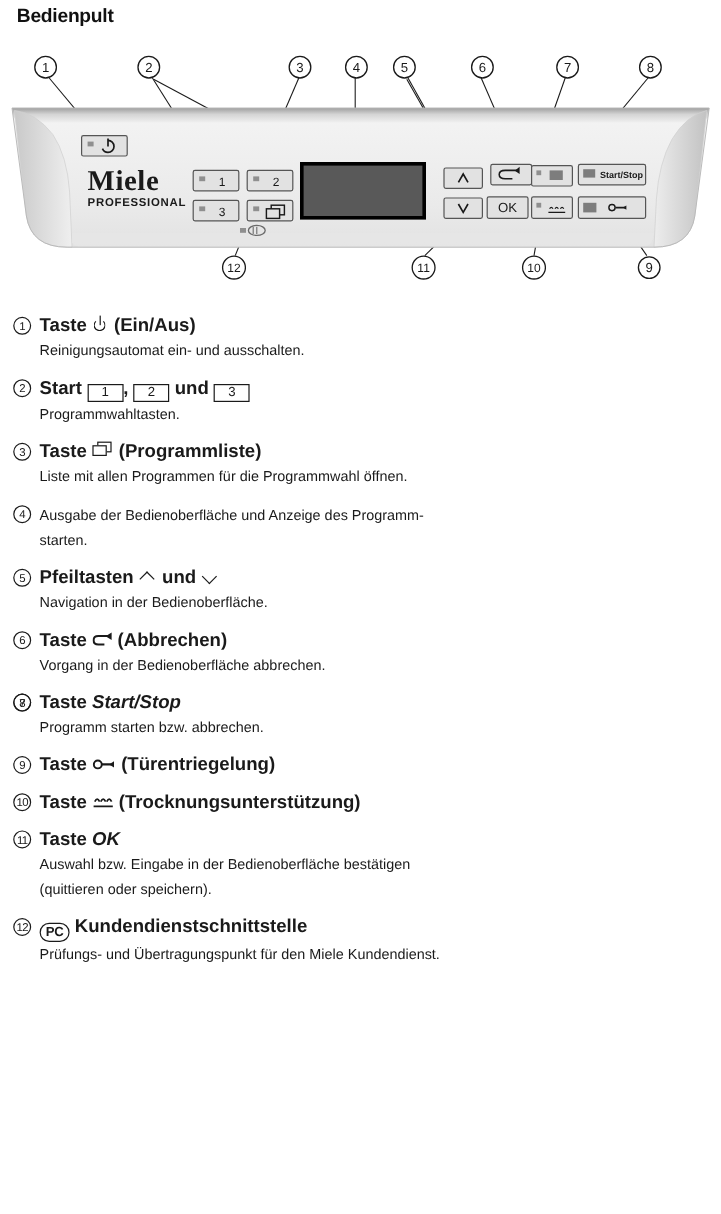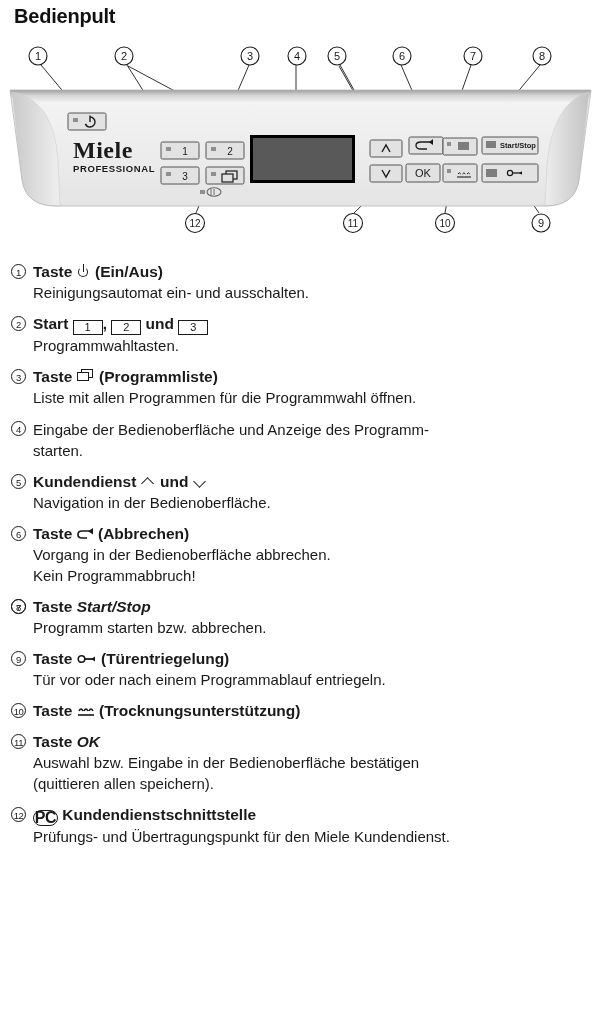--- a/index.html
+++ b/index.html
@@ -14,21 +14,21 @@
     font-family: "Liberation Sans", sans-serif;
     color: #1a1a1a;
     overflow: hidden;
   }
 
   
   .page-title {
     position: absolute;
     left: 14px;
     top: 5px;
-    font-size: 20px;
+    font-size: 16px;
     font-weight: bold;
     letter-spacing: -0.2px;
     color: #111;
   }
 
   
   .diagram {
     position: absolute;
     left: 0;
     top: 34px;
@@ -65,21 +65,21 @@
     letter-spacing: -0.5px;
   }
   .item-head {
     font-size: 15.5px;
     font-weight: bold;
     line-height: 20px;
     white-space: nowrap;
   }
   .item-head .ital { font-style: italic; font-weight: bold; }
   .item-body {
-    font-size: 15px;
+    font-size: 12px;
     line-height: 21px;
     font-weight: normal;
     max-width: 560px;
   }
 
   
   .g {
     display: inline-block;
     vertical-align: -2px;
     position: relative;
@@ -157,21 +157,21 @@
   
   .g-dry { width: 18px; height: 15px; }
   
   .g-lock { width: 20px; height: 14px; }
   
   .g-pc {
     width: 25px; height: 16px;
     border: 1.3px solid #1a1a1a;
     border-radius: 9px;
     box-sizing: border-box;
-    font-size: 16px;
+    font-size: 11px;
     font-weight: bold;
     line-height: 14px;
     text-align: center;
     letter-spacing: -0.3px;
     vertical-align: -3px;
   }
   .g svg { position: absolute; left: 0; top: 0; display: block; }
 </style>
 </head>
 <body>
@@ -392,45 +392,44 @@
   <div class="item">
     <span class="item-num">3</span>
     <div class="item-head"><span>Taste</span>
       <span class="g g-list"></span>
       <span>(Programmliste)</span></div>
     <div class="item-body">Liste mit allen Programmen für die Programmwahl öffnen.</div>
   </div>
 
   <div class="item">
     <span class="item-num">4</span>
-    <div class="item-body">Eingabe der Bedienoberfläche und Anzeige des Programm-</div>
+    <div class="item-body">Ausgabe der Bedienoberfläche und Anzeige des Programm-</div>
     <div class="item-body">starten.</div>
   </div>
 
   <div class="item">
     <span class="item-num">5</span>
-    <div class="item-head"><span>Kundendienst</span>
+    <div class="item-head"><span>Pfeiltasten</span>
       <span class="g g-up"></span>
       <span>und</span>
       <span class="g g-dn"></span></div>
     <div class="item-body">Navigation in der Bedienoberfläche.</div>
   </div>
 
   <div class="item">
     <span class="item-num">6</span>
     <div class="item-head"><span>Taste</span>
       <span class="g g-back">
         <svg width="17" height="14" viewBox="0 0 17 14">
           <path d="M 14,4 L 5,4 Q 1,4 1,7.5 Q 1,11 5,11 L 10,11" fill="none" stroke="#1a1a1a" stroke-width="1.7"></path>
           <path d="M 16,1 L 11,4.3 L 16,7.4 Z" fill="#1a1a1a"></path>
         </svg>
       </span>
       <span>(Abbrechen)</span></div>
     <div class="item-body">Vorgang in der Bedienoberfläche abbrechen.</div>
-    <div class="item-body">Kein Programmabbruch!</div>
   </div>
 
   <div class="item">
     <span class="item-num">7</span>
   </div>
 
   <div class="item">
     <span class="item-num">8</span>
     <div class="item-head"><span>Taste</span>
       <span class="ital">Start/Stop</span></div>
@@ -441,41 +440,40 @@
     <span class="item-num">9</span>
     <div class="item-head"><span>Taste</span>
       <span class="g g-lock">
         <svg width="20" height="14" viewBox="0 0 20 14">
           <circle cx="4.5" cy="7" r="3.3" fill="none" stroke="#1a1a1a" stroke-width="1.6"></circle>
           <line x1="8" y1="7" x2="16" y2="7" stroke="#1a1a1a" stroke-width="1.8"></line>
           <path d="M 14,7 L 18,4.4 L 18,9.6 Z" fill="#1a1a1a"></path>
         </svg>
       </span>
       <span>(Türentriegelung)</span></div>
-    <div class="item-body">Tür vor oder nach einem Programmablauf entriegeln.</div>
   </div>
 
   <div class="item">
     <span class="item-num">10</span>
     <div class="item-head"><span>Taste</span>
       <span class="g g-dry">
         <svg width="18" height="15" viewBox="0 0 18 15">
           <path d="M 2,8 q 2,-4 4,0 M 7,8 q 2,-4 4,0 M 12,8 q 2,-4 4,0" fill="none" stroke="#1a1a1a" stroke-width="1.5"></path>
           <line x1="1" y1="12" x2="17" y2="12" stroke="#1a1a1a" stroke-width="1.6"></line>
         </svg>
       </span>
       <span>(Trocknungsunterstützung)</span></div>
   </div>
 
   <div class="item">
     <span class="item-num">11</span>
     <div class="item-head"><span>Taste</span>
       <span class="ital">OK</span></div>
     <div class="item-body">Auswahl bzw. Eingabe in der Bedienoberfläche bestätigen</div>
-    <div class="item-body">(quittieren allen speichern).</div>
+    <div class="item-body">(quittieren oder speichern).</div>
   </div>
 
   <div class="item">
     <span class="item-num">12</span>
     <div class="item-head"><span class="g g-pc">PC</span>
       <span>Kundendienstschnittstelle</span></div>
     <div class="item-body">Prüfungs- und Übertragungspunkt für den Miele Kundendienst.</div>
   </div>
 
 </div>

